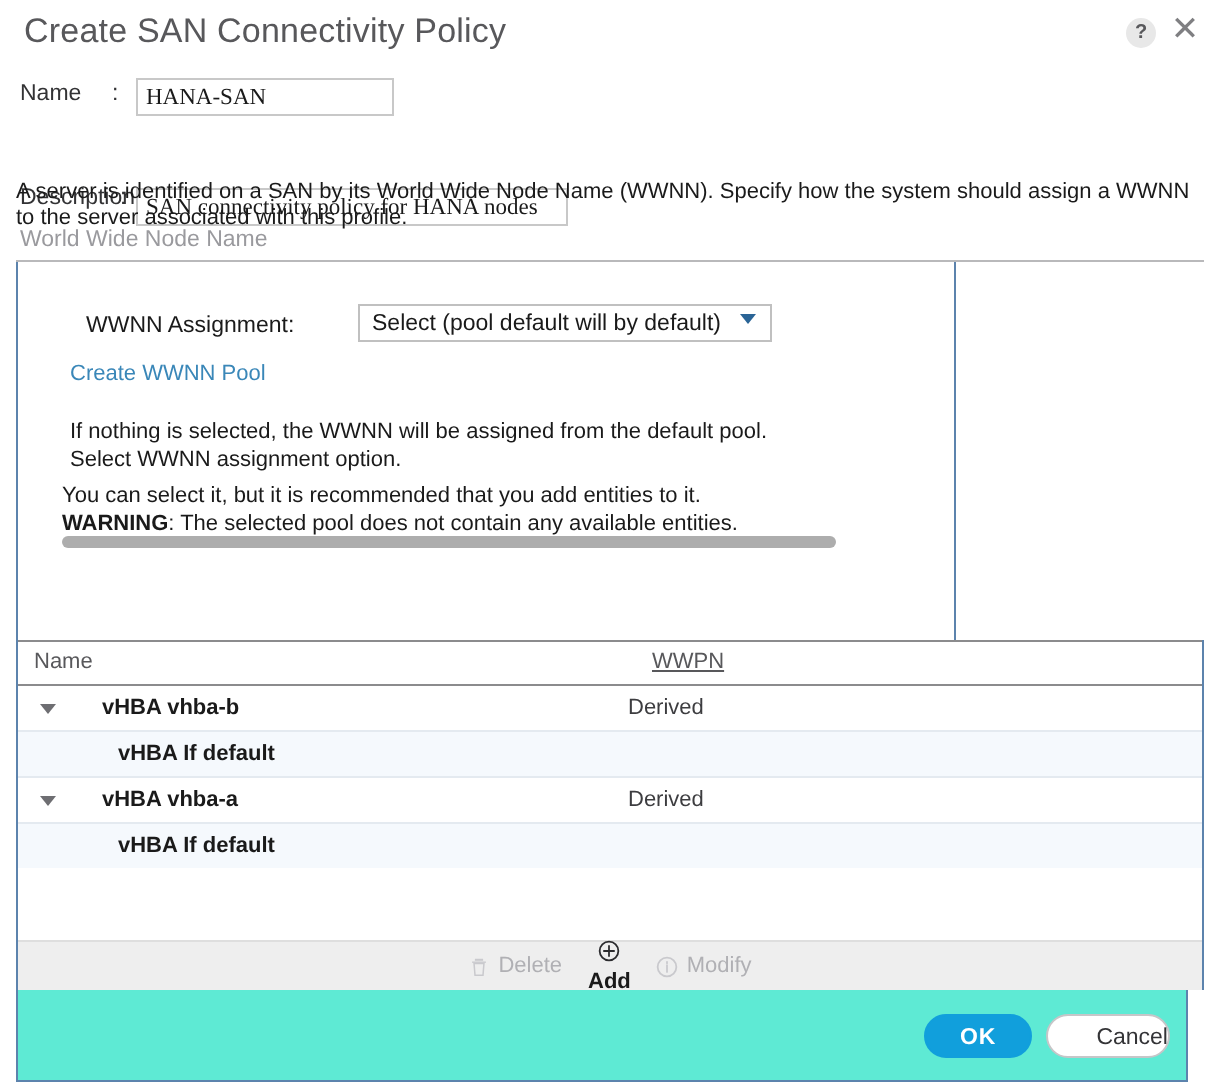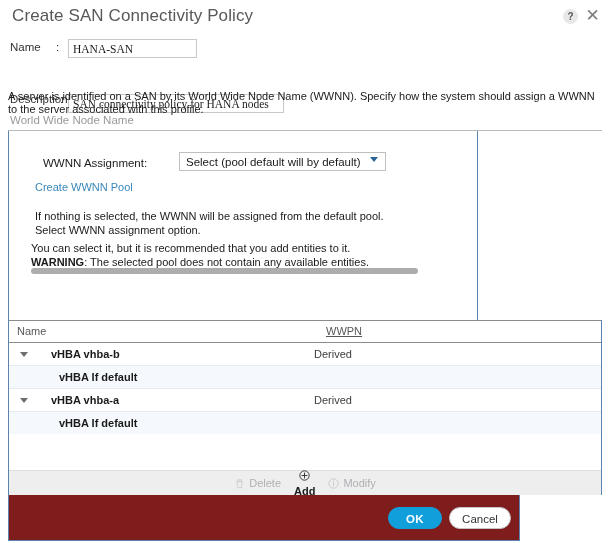--- a/index.html
+++ b/index.html
@@ -315,23 +315,23 @@
   }
   .tb-btn.enabled { color: #1a1a1a; font-weight: bold; cursor: pointer; flex-direction: column; }
   .tb-btn.disabled { color: #b0b0b4; cursor: default; }
   .tb-ico { display: inline-block; width: 11px; height: 11px; }
 
   
   .footer {
     position: absolute;
     left: 8px;
     top: 495px;
-    width: 512px;
+    width: 586px;
     height: 46px;
-    background: #7f1d1d;
+    background: #5eead4;
     border: 1px solid #5c83ad;
     border-top: none;
     box-sizing: border-box;
     padding-left: 12px;
   }
   .btn {
     position: absolute;
     top: 12px;
     height: 22px;
     border-radius: 11px;
@@ -350,20 +350,21 @@
     border: 1px solid #119fdc;
     font-weight: bold;
     letter-spacing: .4px;
   }
   .btn.cancel {
     right: 8px;
     width: 62px;
     background: #ffffff;
     color: #343437;
     border: 1px solid #c6c6c8;
+    text-align: right;
   }
 </style>
 </head>
 <body>
 
 <div id="dialog">
 
   <div class="titlebar">
     <div class="title-text">Create SAN Connectivity Policy</div>
     <div class="help-btn">?</div>

